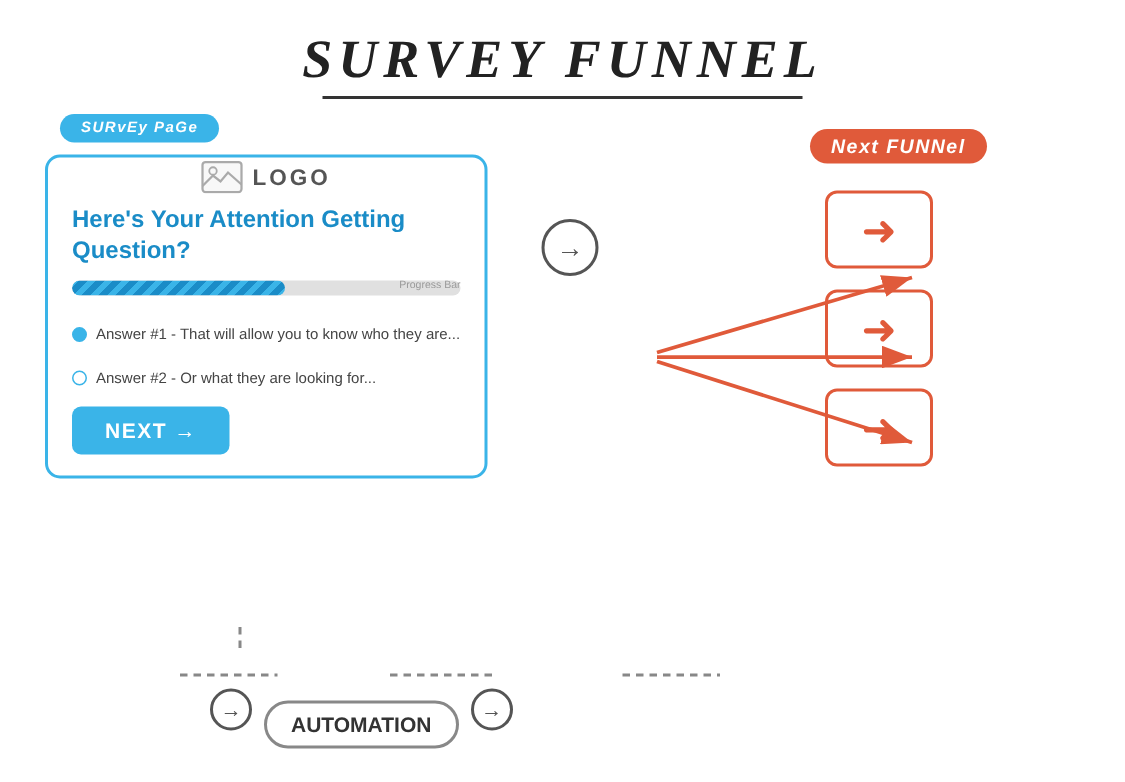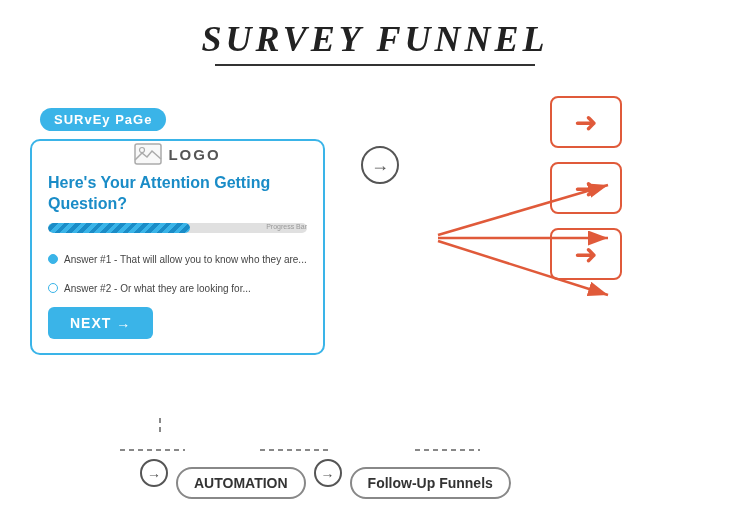--- a/index.html
+++ b/index.html
@@ -45,27 +45,27 @@
       flex-direction: column;
       align-items: flex-start;
       width: 310px;
       position: relative;
     }
 
     .survey-label {
       background: #3ab4e8;
       color: #fff;
       font-weight: bold;
-      font-size: 13px;
+      font-size: 10px;
       letter-spacing: 1px;
       padding: 4px 14px;
       border-radius: 20px;
       margin-bottom: 8px;
       margin-left: 10px;
-      margin-top: 32px;
+      font-style: italic;
     }
 
     .survey-page-box {
       border: 2px solid #3ab4e8;
       border-radius: 10px;
       padding: 2px 16px 14px 16px;
       width: 295px;
       background: #fff;
       position: relative;
     }
@@ -349,20 +349,21 @@
 
       <button class="next-btn">NEXT →</button>
     </div>
   </div>
 
   <div class="middle-section">
     <div class="circle-arrow">→</div>
   </div>
 
   <div class="right-section">
+    <div class="next-funnel-label">Next FUNNel</div>
     <div class="funnel-arrows">
       <div class="funnel-arrow-box">
         <span class="funnel-arrow-icon">➜</span>
       </div>
       <div class="funnel-arrow-box">
         <span class="funnel-arrow-icon">➜</span>
       </div>
       <div class="funnel-arrow-box">
         <span class="funnel-arrow-icon">➜</span>
       </div>
@@ -372,14 +373,13 @@
 
 <div class="bottom-row">
 
   <div style="width:80px"></div>
   <div class="small-circle-arrow">→</div>
   <div style="width:8px"></div>
   <div class="bottom-box">AUTOMATION</div>
   <div style="width:8px"></div>
   <div class="small-circle-arrow">→</div>
   <div style="width:8px"></div>
-  <div class="bottom-box">Follow-Up Funnels</div>
 </div>
 
 </body></html>

